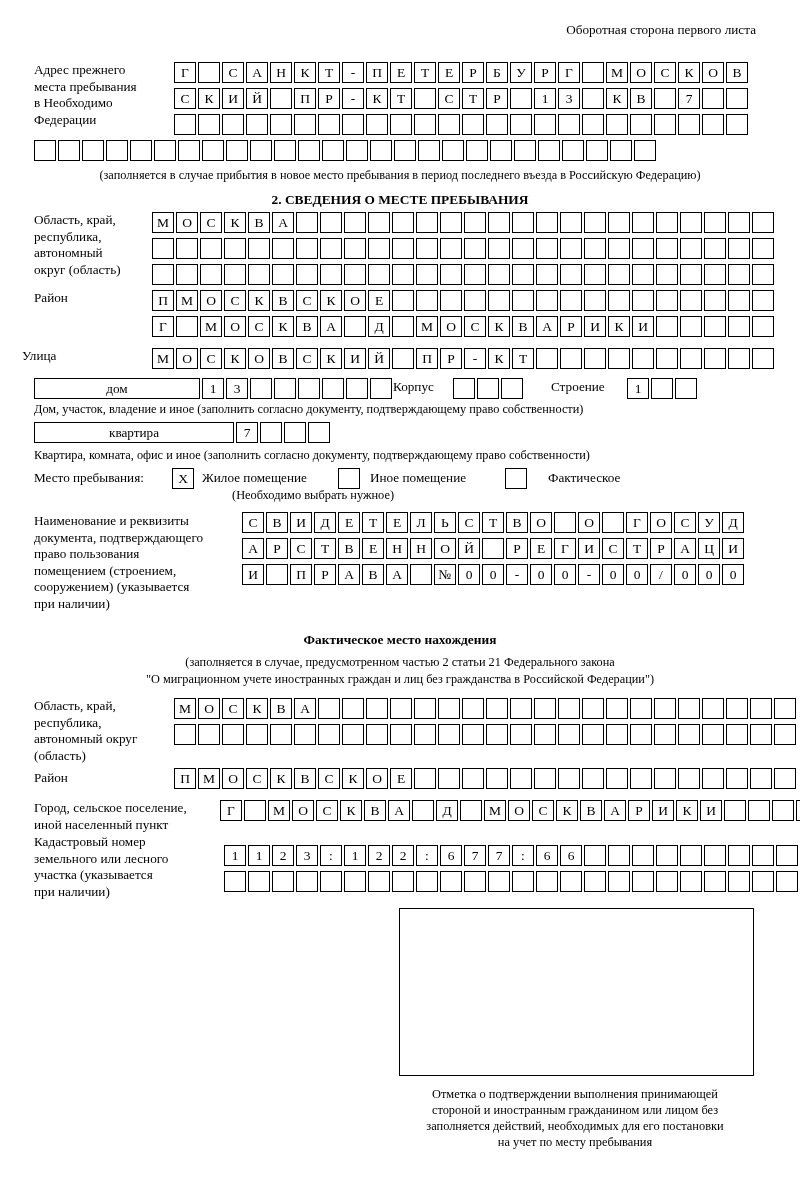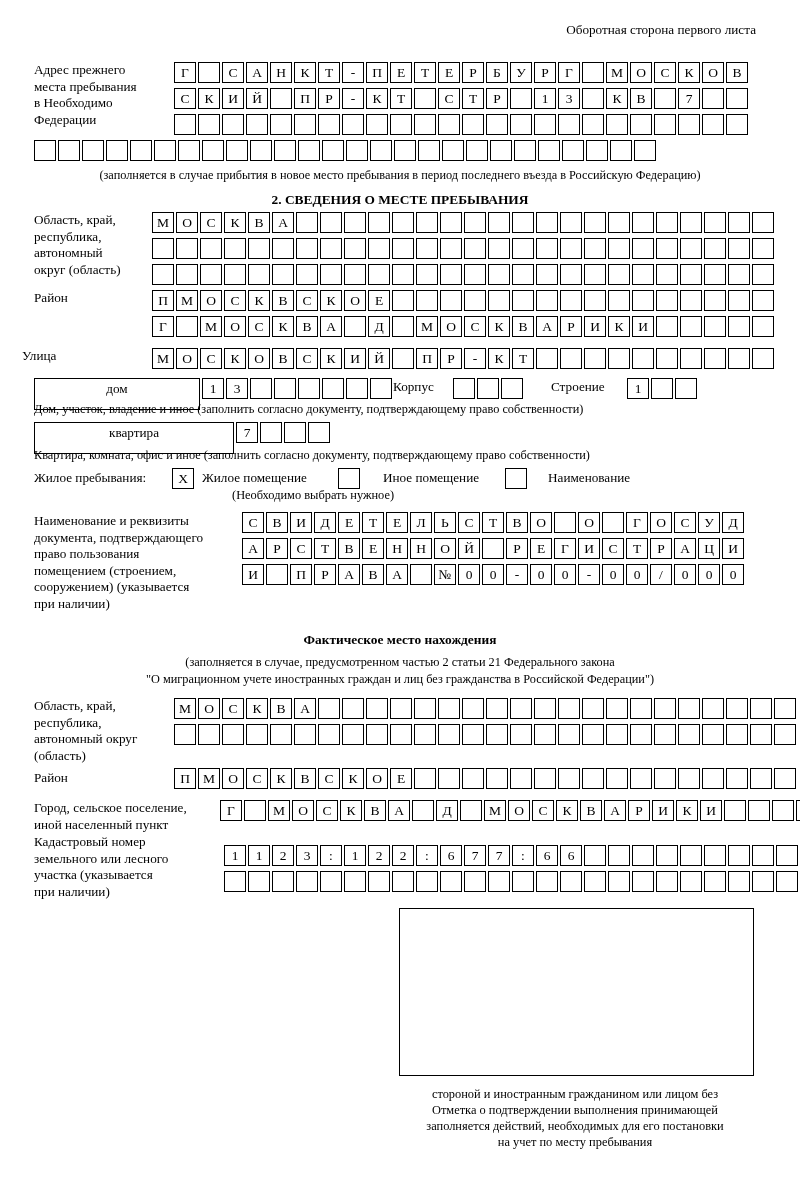--- a/index.html
+++ b/index.html
@@ -48,21 +48,21 @@
     font-size: 13.5px;
     line-height: 19px;
     text-align: center;
     font-family: "Liberation Serif", serif;
     background: #fff;
   }
 
   .boxlabel {
     border: 1px solid #000;
     box-sizing: border-box;
-    height: 32px;
+    height: 21px;
     font-size: 13.2px;
     line-height: 19px;
     text-align: center;
   }
 
   .chk {
     width: 22px; height: 21px;
     border: 1px solid #000;
     box-sizing: border-box;
     text-align: center;
@@ -421,27 +421,27 @@
 
   <div class="abs note" style="left:34px; top:402px;">Дом, участок, владение и иное (заполнить согласно документу, подтверждающему право собственности)</div>
   <div class="abs cells" id="s2-flat" style="left:236px; top:422px;">
       <div class="cell">7</div>
       <div class="cell"></div>
       <div class="cell"></div>
       <div class="cell"></div>
     </div>
   <div class="abs note" style="left:34px; top:448px;">Квартира, комната, офис и иное (заполнить согласно документу, подтверждающему право собственности)</div>
 
-  <div class="abs lbl" style="left:34px; top:470px;">Жилое пребывания:</div>
+  <div class="abs lbl" style="left:34px; top:470px;">Место пребывания:</div>
   <div class="abs chk" style="left:172px; top:468px;">Х</div>
   <div class="abs lbl" style="left:202px; top:470px;">Жилое помещение</div>
   <div class="abs chk" style="left:338px; top:468px;"></div>
-  <div class="abs lbl" style="left:370px; top:470px;margin-left:13px;">Иное помещение</div>
+  <div class="abs lbl" style="left:370px; top:470px;">Иное помещение</div>
   <div class="abs chk" style="left:505px; top:468px;"></div>
-  <div class="abs lbl" style="left:548px; top:470px;">Наименование</div>
+  <div class="abs lbl" style="left:548px; top:470px;">Фактическое</div>
   <div class="abs lbl-sm" style="left:232px; top:488px;">(Необходимо выбрать нужное)</div>
 
   <div class="abs lbl" style="left:34px; top:513px; width:210px;">
     <div>Наименование и реквизиты</div>
     <div>документа, подтверждающего</div>
     <div>право пользования</div>
     <div>помещением (строением,</div>
     <div>сооружением) (указывается</div>
     <div>при наличии)</div>
   </div>
@@ -698,19 +698,19 @@
       <div class="cell"></div>
       <div class="cell"></div>
       <div class="cell"></div>
       <div class="cell"></div>
       <div class="cell"></div>
       <div class="cell"></div>
     </div>
 
   <div class="abs bigbox" style="left:399px; top:908px; width:355px; height:168px;"></div>
   <div class="abs foot" style="left:375px; top:1086px; width:400px;">
+    <div>Отметка о подтверждении выполнения принимающей</div>
     <div>стороной и иностранным гражданином или лицом без</div>
-    <div>Отметка о подтверждении выполнения принимающей</div>
     <div>заполняется действий, необходимых для его постановки</div>
     <div>на учет по месту пребывания</div>
   </div>
 
 </div>
 
 </body></html>

